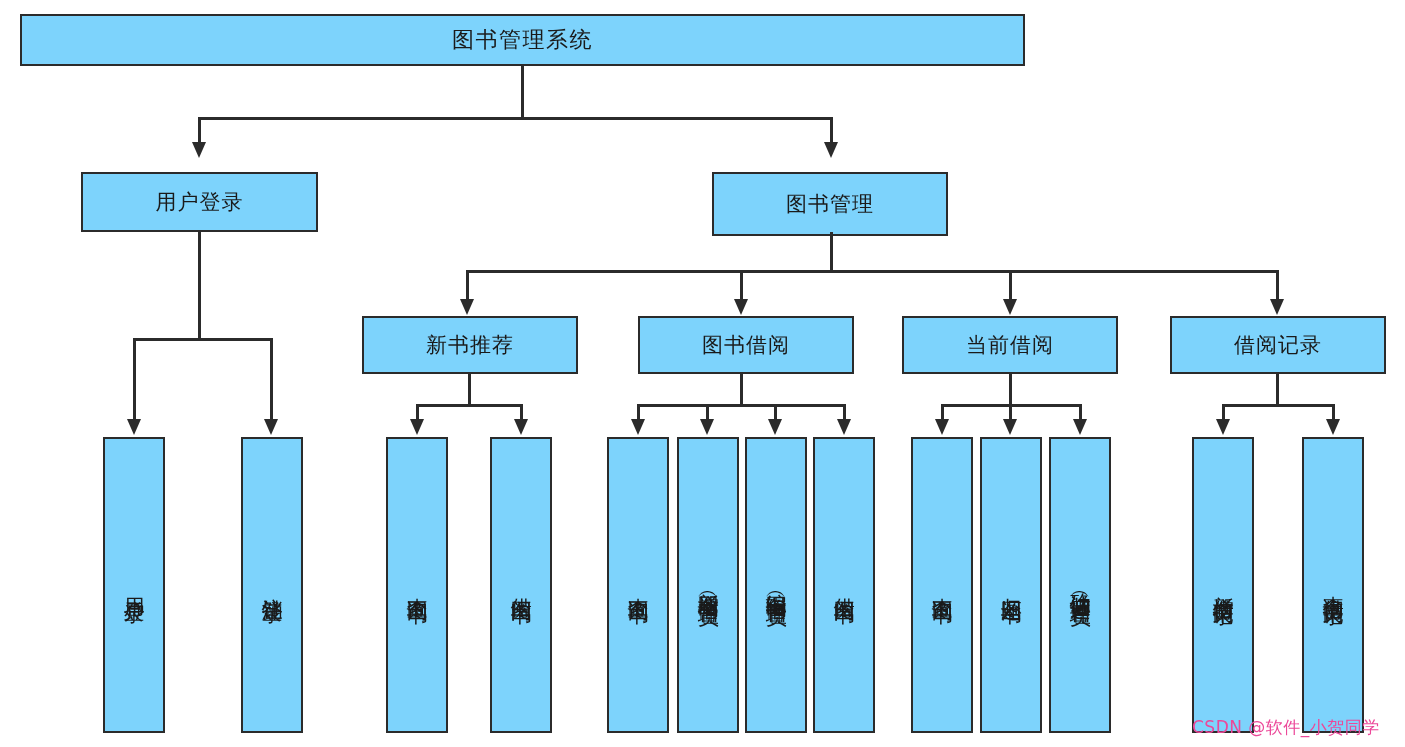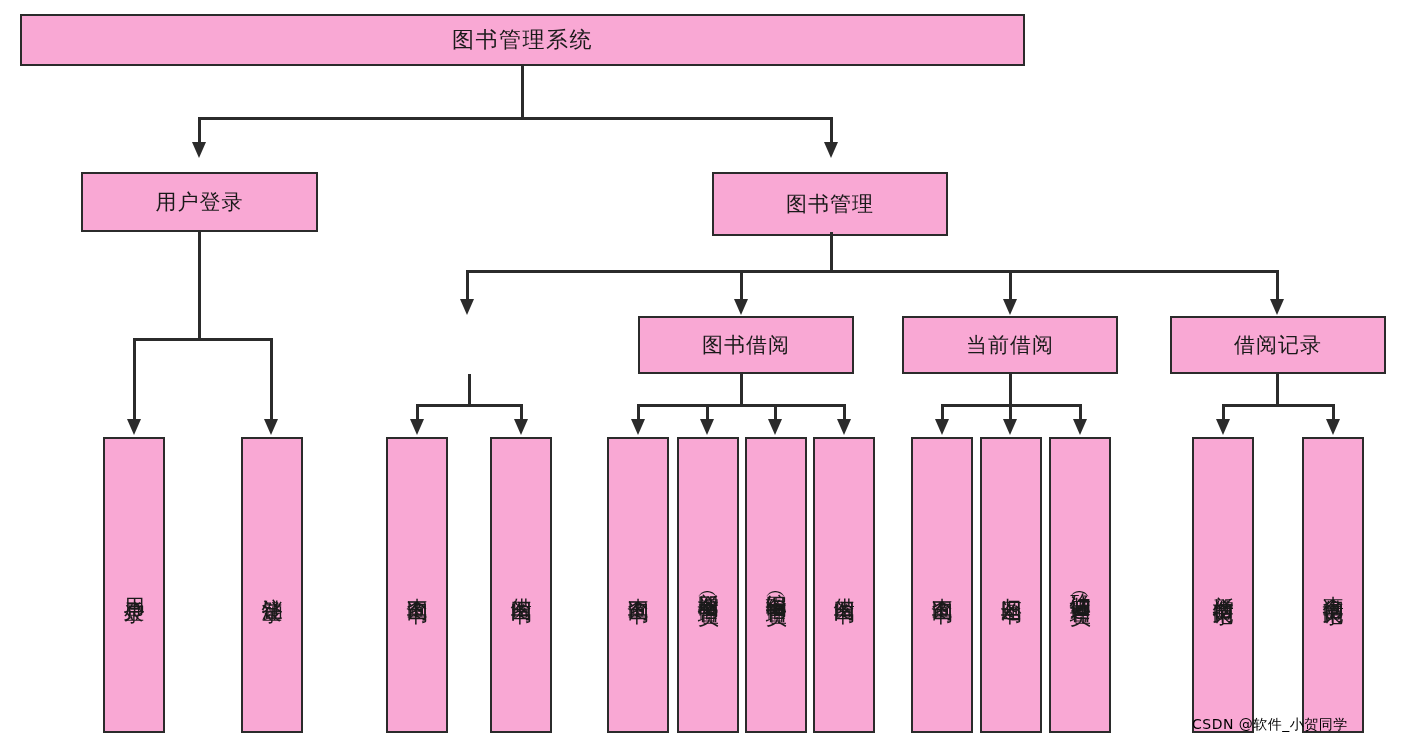--- a/index.html
+++ b/index.html
@@ -14,21 +14,21 @@
     position: relative;
     width: 1405px;
     height: 747px;
     background: #ffffff;
     overflow: hidden;
   }
   .node {
     position: absolute;
     box-sizing: border-box;
     border: 2.5px solid #2b2b2b;
-    background: #f9a8d4;
+    background: #7dd3fc;
     display: flex;
     align-items: center;
     justify-content: center;
     color: #1a1a1a;
   }
   .node .label {
     display: block;
     text-align: center;
     line-height: 1.25;
     white-space: nowrap;
@@ -66,22 +66,22 @@
   .arrow {
     position: absolute;
     width: 0;
     height: 0;
     border-left: 7px solid transparent;
     border-right: 7px solid transparent;
     border-top: 16px solid #2b2b2b;
   }
   .watermark {
     position: absolute;
-    color: #000000;
-    font-size: 14px;
+    color: #ec4899;
+    font-size: 17px;
     letter-spacing: 0.5px;
     white-space: nowrap;
     user-select: none;
   }
 </style>
 </head>
 <body>
 
 <div id="canvas">
 
@@ -116,20 +116,23 @@
   <div class="ln h" style="left:466px; top:270px; width:812px; height:2.5px;"></div>
   <div class="ln v" style="left:466px; top:270px; width:2.5px; height:30px;"></div>
   <div class="arrow" style="left:460px; top:299px;"></div>
   <div class="ln v" style="left:740px; top:270px; width:2.5px; height:30px;"></div>
   <div class="arrow" style="left:734px; top:299px;"></div>
   <div class="ln v" style="left:1009px; top:270px; width:2.5px; height:30px;"></div>
   <div class="arrow" style="left:1003px; top:299px;"></div>
   <div class="ln v" style="left:1276px; top:270px; width:2.5px; height:30px;"></div>
   <div class="arrow" style="left:1270px; top:299px;"></div>
 
+  <div class="node h" style="left:362px; top:316px; width:216px; height:58px;">
+    <span class="label">新书推荐</span>
+  </div>
   <div class="node h" style="left:638px; top:316px; width:216px; height:58px;">
     <span class="label">图书借阅</span>
   </div>
   <div class="node h" style="left:1170px; top:316px; width:216px; height:58px;">
     <span class="label">借阅记录</span>
   </div>
   <div class="node h" style="left:902px; top:316px; width:216px; height:58px;">
     <span class="label">当前借阅</span>
   </div>
 

